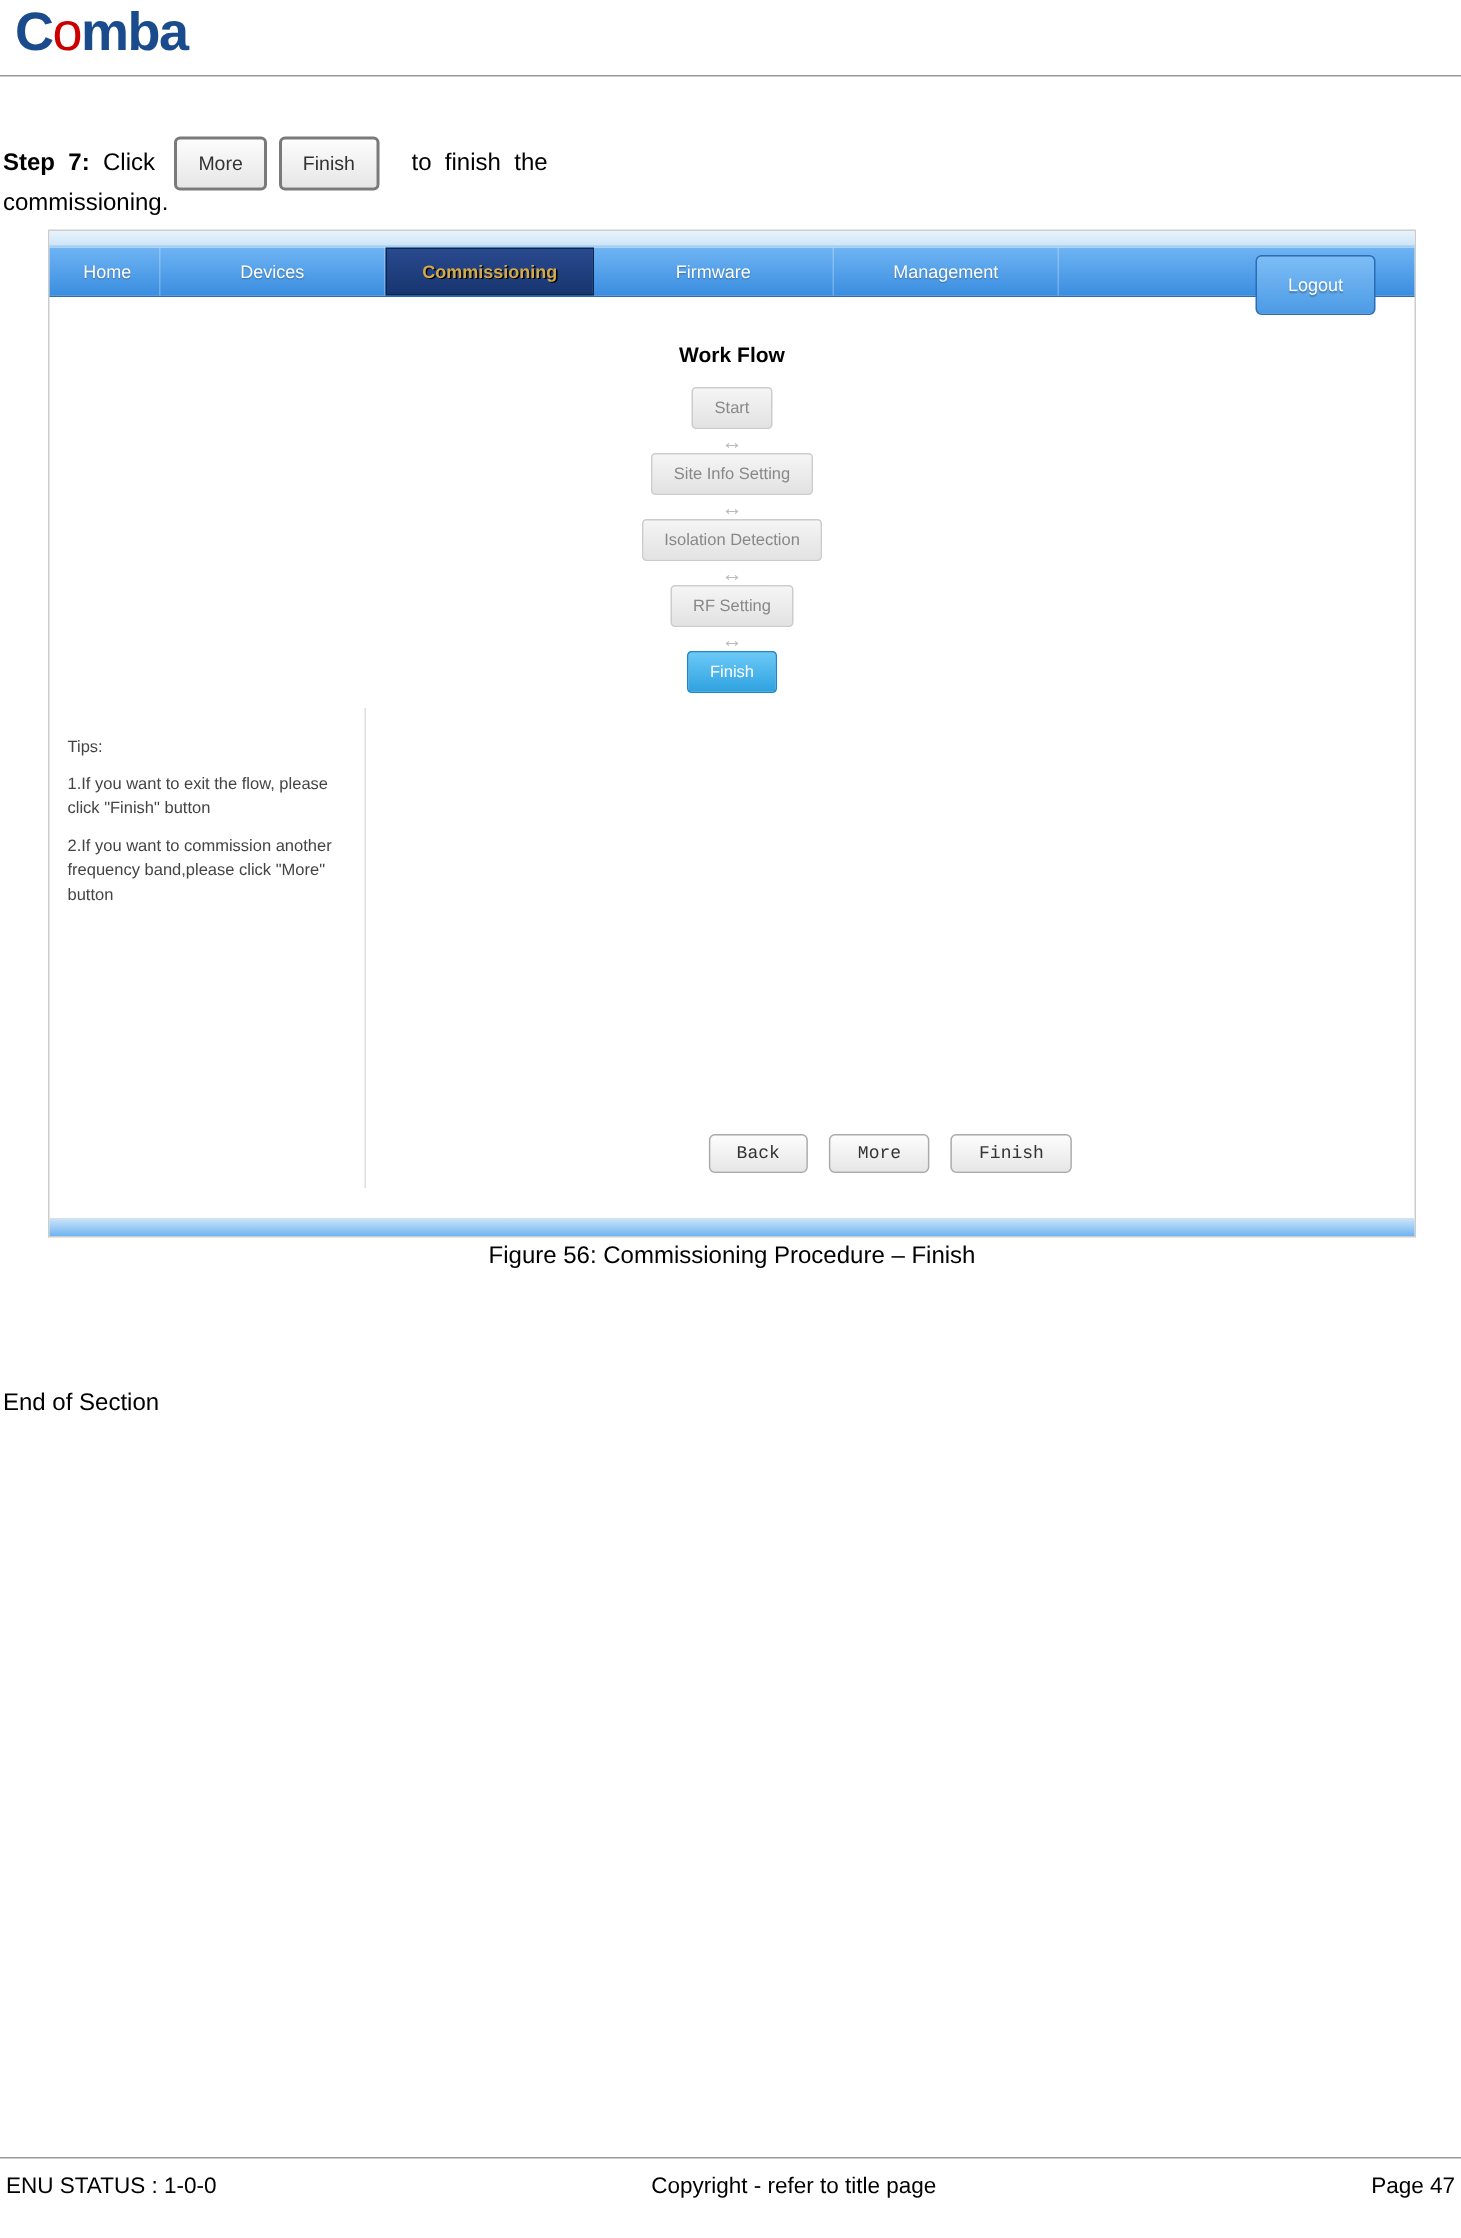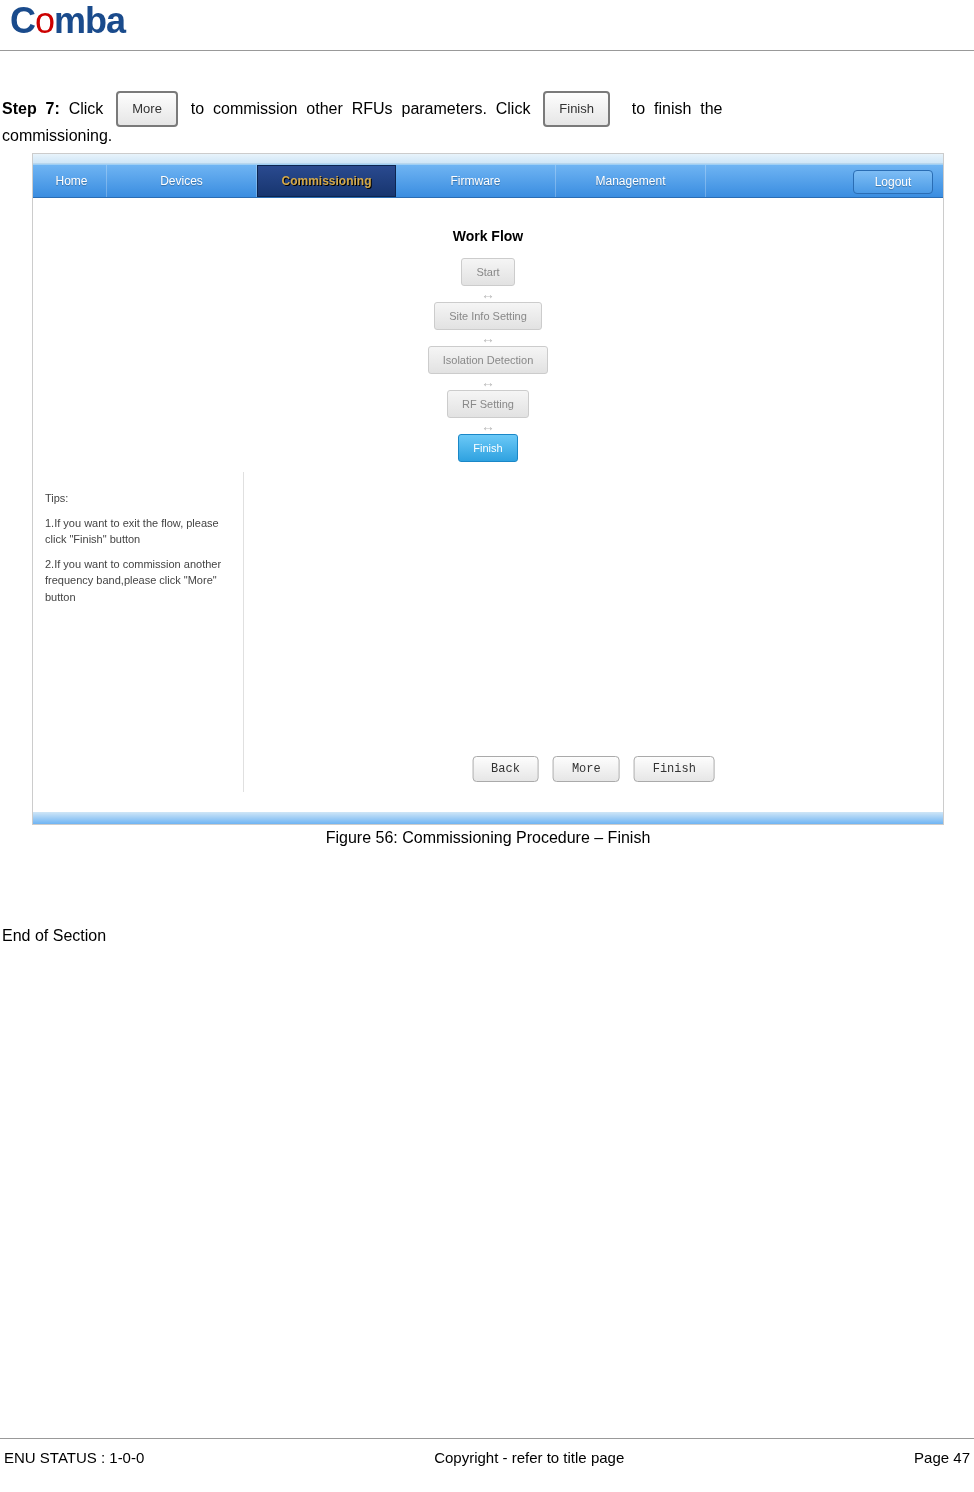--- a/index.html
+++ b/index.html
@@ -106,25 +106,25 @@
       border: 1px solid #0d2550;
       color: #d4a94a;
       font-weight: bold;
       text-shadow: 1px 1px 0 #000;
     }
     .nav-firmware { width: 160px; }
     .nav-management { width: 150px; }
     .nav-spacer { flex: 1; border: none; }
     .nav-logout {
       width: 80px;
-      margin: 5px 6px;
+      margin: 5px 22px;
       border: 1px solid #2a6db4;
       border-radius: 4px;
       background: linear-gradient(#7dbdf5, #4c9be6);
-      height: 24px;
+      height: 40px;
     }
     .workflow-area {
       padding: 30px 0 10px 0;
       text-align: center;
     }
     .workflow-title {
       font-weight: bold;
       font-size: 14px;
       margin-bottom: 14px;
     }
@@ -231,21 +231,20 @@
       <span class="o">o</span>
       <span>mba</span>
   </div>
 </div>
 
 <div class="content">
   <div class="step-row">
     <span><b>Step  7:</b></span>
     <span>  Click  </span>
     <span class="inline-btn">More</span>
-    <span>  to  commission  other  RFUs  parameters.  Click  </span>
     <span class="inline-btn">Finish</span>
     <span>    to  finish  the</span>
   </div>
   <div>commissioning.</div>
 
   <div class="screenshot">
     <div class="topbar-thin"></div>
     <div class="nav">
       <div class="nav-item nav-home">Home</div>
       <div class="nav-item nav-devices">Devices</div>

